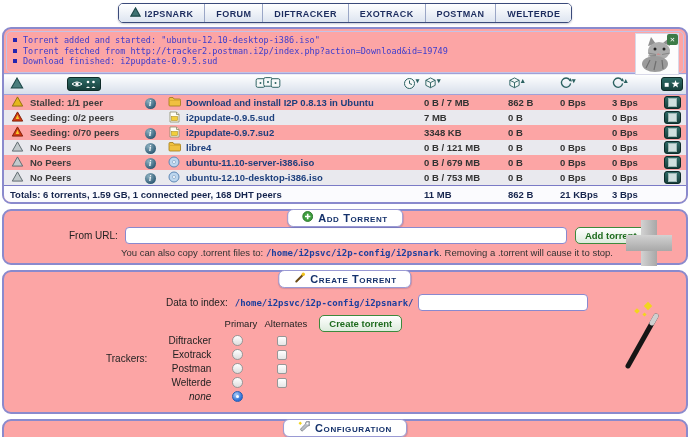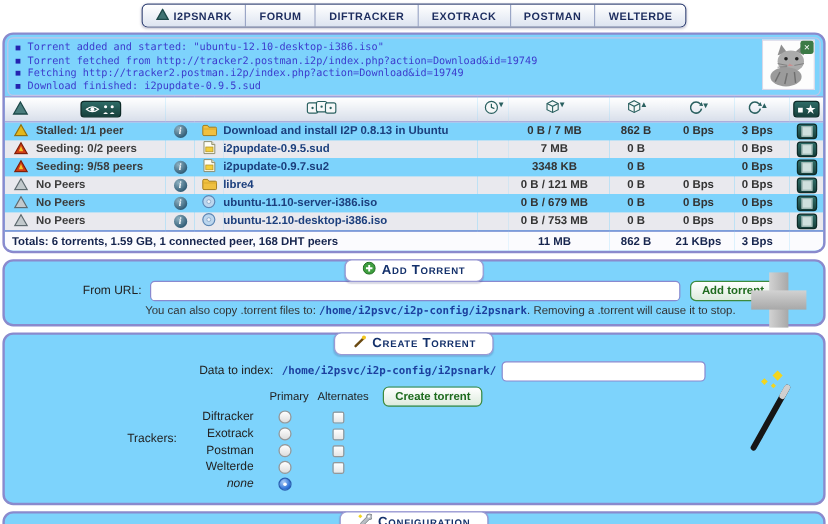--- a/index.html
+++ b/index.html
@@ -7,21 +7,21 @@
        font-family:"Liberation Sans",sans-serif;-webkit-font-smoothing:antialiased;}
   
   .navbar{display:flex;justify-content:center;padding-top:3px;}
   .navtabs{display:flex;border:1px solid #3a4a7a;border-radius:5px;overflow:hidden;
            box-shadow:0 1px 2px rgba(40,40,90,.25);}
   .tab{display:flex;align-items:flex-end;gap:4px;padding:3px 11px;font-size:9px;font-weight:bold;
        letter-spacing:.4px;color:#1c2c5e;background:linear-gradient(#ffffff,#dde4f0);
        border-left:1px solid #9aa6c6;cursor:pointer;white-space:nowrap;}
   .tab:first-child{border-left:none;}
   
-  .panel{position:relative;margin:5px 2px 0;border:2px solid #8a8acd;border-radius:9px;background:#7dd3fc;}
+  .panel{position:relative;margin:5px 2px 0;border:2px solid #8a8acd;border-radius:9px;background:#fca5a5;}
   .panel-torrents{margin-top:4px;overflow:hidden;}
   .panel-tab{position:absolute;top:-2px;left:50%;transform:translateX(-50%);
              display:flex;align-items:center;gap:5px;padding:1px 14px 2px;background:#fff;
              border:1px solid #9a9ad4;border-radius:6px;cursor:pointer;
              font-variant:small-caps;font-weight:bold;font-size:11px;letter-spacing:.6px;color:#14316b;
              box-shadow:0 1px 1px rgba(60,60,120,.2);white-space:nowrap;}
   .panel-pad{padding-top:13px;padding-left:44px;}
   
   .messages{position:relative;margin:2px 2px 0;border:1px solid #c3c3e6;border-radius:5px;
             min-height:42px;padding:3px 4px 2px 6px;
@@ -36,21 +36,21 @@
   
   table.torrents{width:100%;border-collapse:collapse;table-layout:fixed;font-size:9.5px;}
   .torrents thead th{height:20px;background:linear-gradient(#ffffff,#d7deea);
                      border-top:1px solid #a0a0d8;border-bottom:1px solid #a0a0d8;padding:0;
                      vertical-align:middle;cursor:pointer;}
   .torrents tbody td{height:15px;padding:0;vertical-align:middle;overflow:hidden;white-space:nowrap;}
   .torrents tbody tr:nth-child(even){background:#e9e9ee;}
   .torrents tfoot td{border-top:1px solid #7a7ac6;font-weight:bold;height:16px;background:#fbfbfe;
                      color:#16254e;padding:0;white-space:nowrap;}
   .c-center{text-align:center;}
-  .c-num{text-align:center;padding-right:8px !important;color:#333;font-weight:bold;}
+  .c-num{text-align:left;padding-right:8px !important;color:#333;font-weight:bold;}
   .status-txt{color:#3c3c3c;font-weight:bold;}
   .name-link{color:#1c3f7d;font-weight:bold;text-decoration:none;cursor:pointer;}
   .totals-label{padding-left:6px !important;}
   .info-i{display:inline-block;width:11px;height:11px;border-radius:50%;
           background:radial-gradient(circle at 35% 30%,#8fb2c2,#2e5a74 75%);
           color:#fff;font-family:"Liberation Serif",serif;font-style:italic;font-weight:bold;
           font-size:8px;line-height:11px;text-align:center;cursor:pointer;}
   .dark-badge{display:inline-flex;align-items:center;justify-content:center;gap:2px;
               background:linear-gradient(#2e6b66,#17403c);border:1px solid #0e2b28;border-radius:3px;
               padding:1px 3px;color:#fff;}
@@ -138,24 +138,20 @@
       <li>
           <span class="bullet"></span>
           <span>Torrent added and started: "ubuntu-12.10-desktop-i386.iso"</span>
         </li>
       <li>
           <span class="bullet"></span>
           <span>Torrent fetched from http://tracker2.postman.i2p/index.php?action=Download&amp;id=19749</span>
         </li>
       <li>
           <span class="bullet"></span>
-          <span>Fetching http://tracker2.postman.i2p/index.php?action=Download&amp;id=19749</span>
-        </li>
-      <li>
-          <span class="bullet"></span>
           <span>Download finished: i2pupdate-0.9.5.sud</span>
         </li>
     </ul>
     <div class="cat-box">
       <svg width="42" height="40" viewBox="0 0 42 40">
         <rect width="42" height="40" fill="#fdfdfd"></rect>
         <path d="M12 12 L15 3 L20 10 Z" fill="#8f8f8f"></path>
         <path d="M27 9 L33 4 L34 12 Z" fill="#8f8f8f"></path>
         <ellipse cx="23" cy="17" rx="11" ry="9" fill="#ababab"></ellipse>
         <ellipse cx="19" cy="30" rx="13" ry="8" fill="#9b9b9b"></ellipse>
@@ -294,21 +290,21 @@
         <td class="c-num">0 Bps</td>
         <td class="c-center"><button class="stop-btn">
               <span class="stop-sq"></span>
             </button></td>
       </tr>
       <tr>
         <td class="c-center"><span><svg width="13" height="11" viewBox="0 0 20 18">
                 <path d="M10 1.5 L18.5 16.5 L1.5 16.5 Z" fill="#d23b16" stroke="#801f07" stroke-width="1.6"></path>
                 <path d="M10 6 L13 13 L7 13 Z" fill="#f3c62a"></path>
               </svg></span></td>
-        <td class="status-txt">Seeding: 9/58 peers</td>
+        <td class="status-txt">Seeding: 0/70 peers</td>
         <td class="c-center"><span class="info-i">i</span></td>
         <td class="c-center"><span><svg width="11" height="12" viewBox="0 0 11 12">
                 <path d="M1 1 L7.5 1 L10 3.5 L10 11 L1 11 Z" fill="#fffef4" stroke="#8a8a6a" stroke-width="0.8"></path>
                 <path d="M7.5 1 L7.5 3.5 L10 3.5" fill="#e8e4c8" stroke="#8a8a6a" stroke-width="0.8"></path>
                 <rect x="2.5" y="5.5" width="6" height="4" fill="#f3cf3a" stroke="#b09020" stroke-width="0.6"></rect>
               </svg></span></td>
         <td><a class="name-link">i2pupdate-0.9.7.su2</a></td>
         <td class="c-num"></td>
         <td class="c-num">3348 KB</td>
         <td class="c-num">0 B</td>

